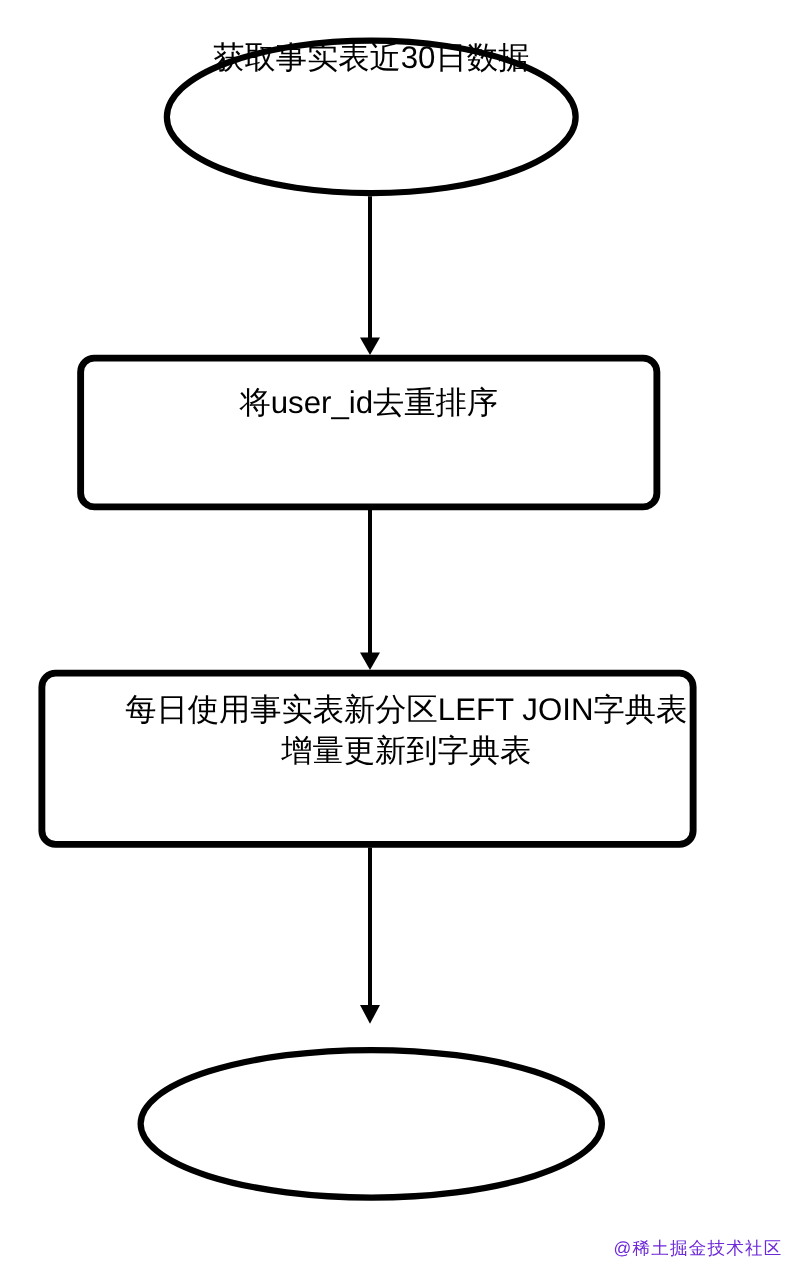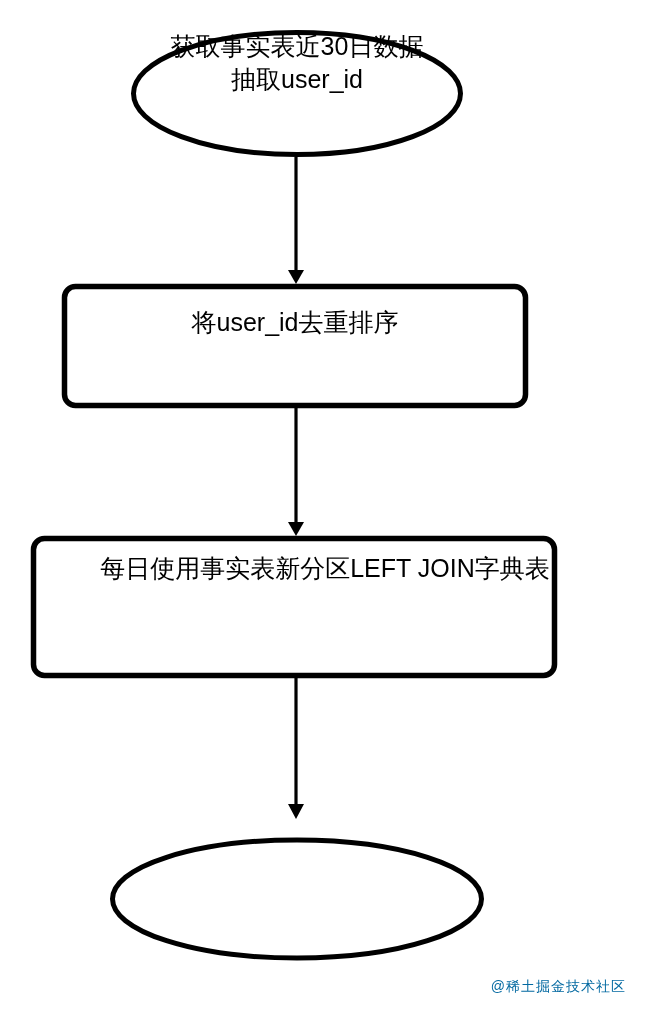--- a/index.html
+++ b/index.html
@@ -87,24 +87,24 @@
   }
   #label-end {
     left: 110px;
     top: 838px;
     width: 374px;
     height: 122px;
   }
   #watermark {
     position: absolute;
     right: 20px;
-    bottom: 21px;
+    bottom: 9px;
     font-size: 14px;
     line-height: 18px;
-    color: #0369a1;
+    color: #6d28d9;
     white-space: nowrap;
     letter-spacing: 1px;
   }
 </style>
 </head>
 <body>
 
 <div id="canvas">
 
   <svg id="flow-svg" viewBox="0 0 646 1016" xmlns="http://www.w3.org/2000/svg">
@@ -128,29 +128,29 @@
     <g>
       <line class="edge-line" x1="296" y1="678" x2="296" y2="806"></line>
       <polygon class="edge-head" points="288,804 304,804 296,819"></polygon>
     </g>
 
     <ellipse class="node-shape node-ellipse" cx="297" cy="899" rx="184.5" ry="59"></ellipse>
   </svg>
 
   <div class="node-label" id="label-start">
     <span class="line">获取事实表近30日数据</span>
-    <span class="line">抽取user_id</span>
   </div>
 
   <div class="node-label" id="label-init">
     <span class="line">将user_id去重排序</span>
   </div>
 
   <div class="node-label" id="label-incr">
     <span class="line">每日使用事实表新分区LEFT JOIN字典表</span>
+    <span class="line">增量更新到字典表</span>
   </div>
 
   <div class="node-label" id="label-end">
   </div>
 
   <div id="watermark">@稀土掘金技术社区</div>
 
 </div>
 
 </body></html>

